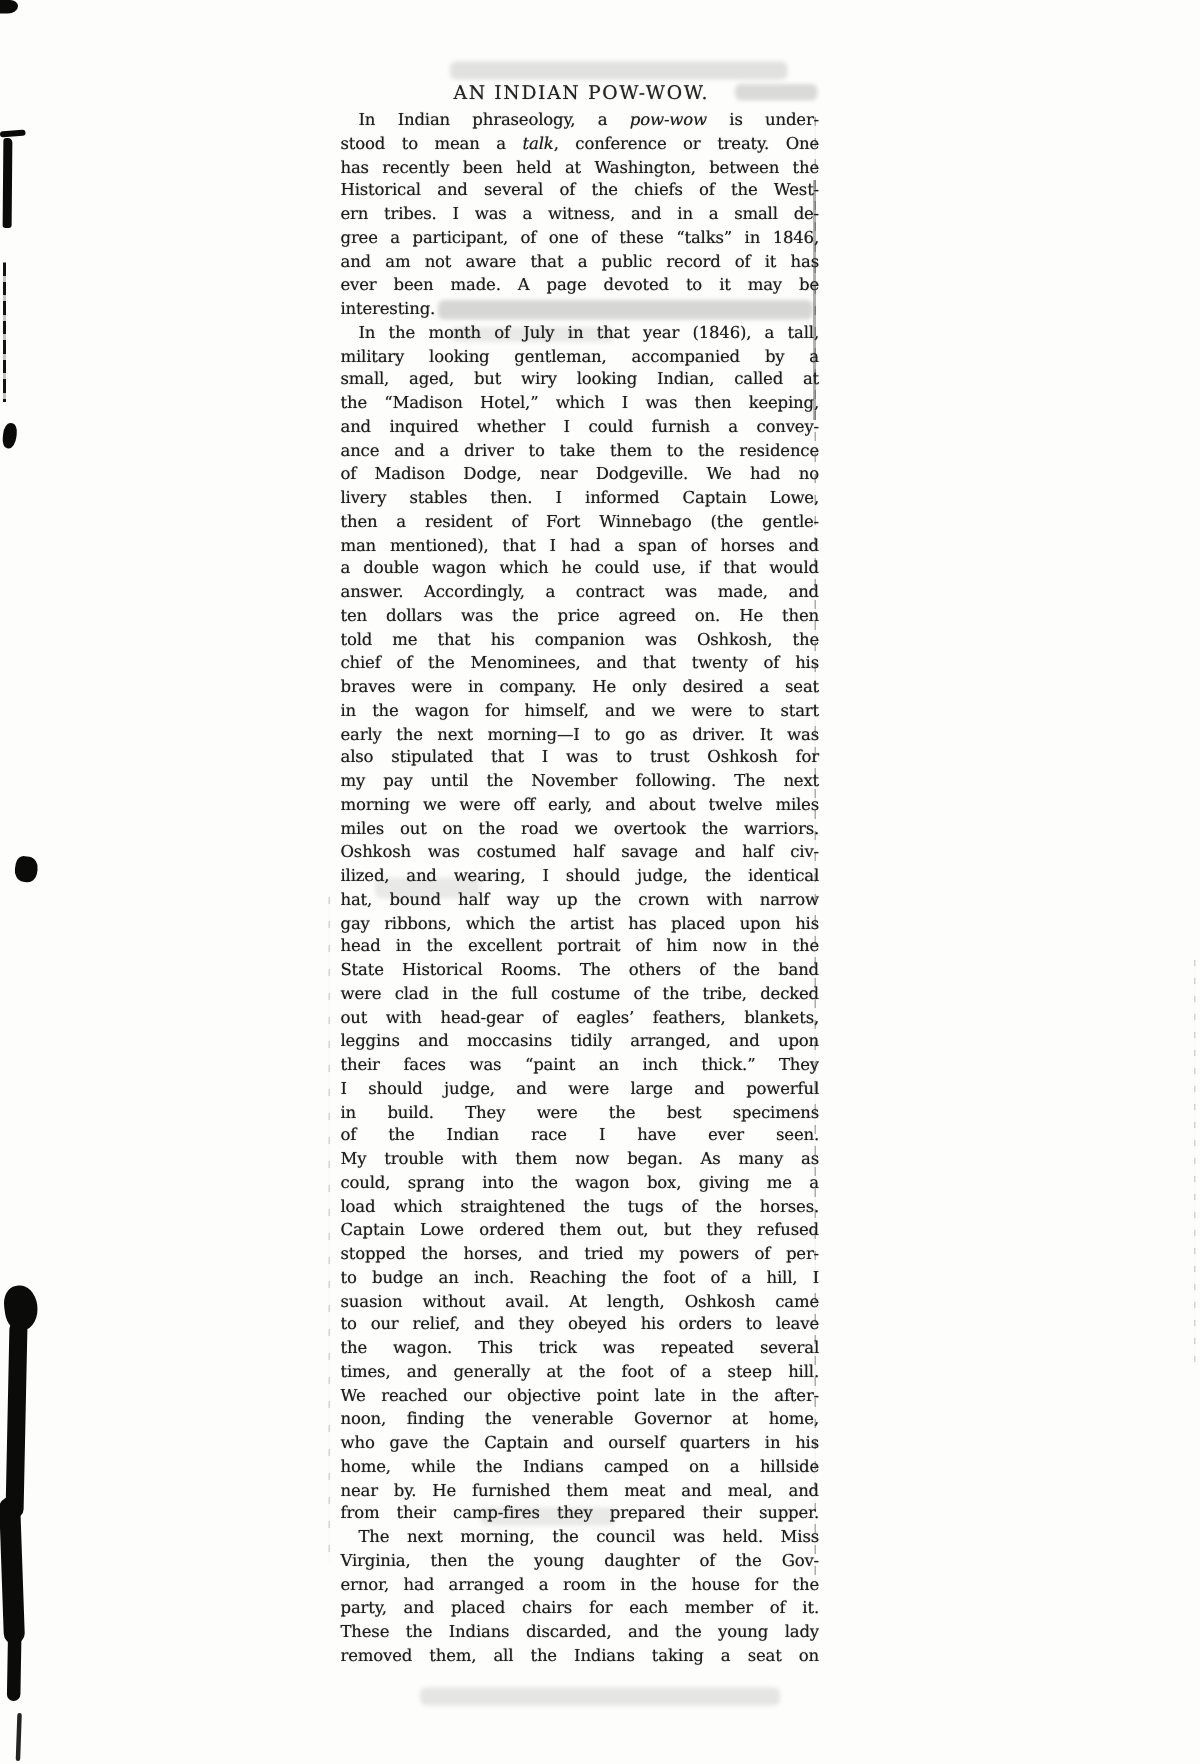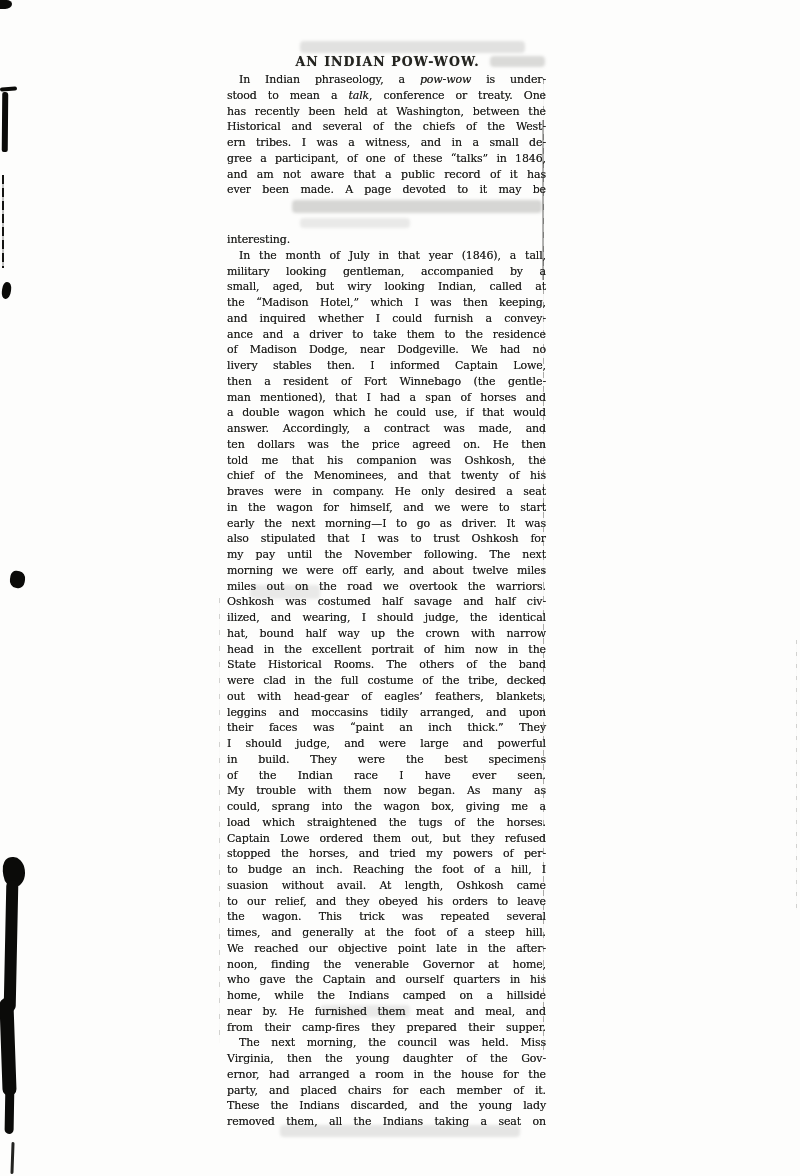--- a/index.html
+++ b/index.html
@@ -4,23 +4,23 @@
 <style>
   html,body{margin:0;padding:0;background:#ffffff;}
   .page{position:relative;width:800px;height:1176px;background:#fdfdfc;overflow:hidden;
         font-family:"DejaVu Serif", serif;}
   
   .col{position:absolute;left:227px;top:72px;width:319px;color:#1d1d1b;
        font-size:11px;line-height:15.76px;letter-spacing:-0.12px;
        text-shadow:0 0 0.6px rgba(25,25,20,0.65);}
   .line{height:15.76px;text-align:justify;text-align-last:justify;overflow:visible;}
   .line.first{text-indent:12px;}
-  .line.lastline{text-align-last:auto;margin-top:34px;}
+  .line.lastline{text-align-last:auto;}
   .title{position:absolute;left:230px;top:54px;width:315px;text-align:center;
-         color:#242420;font-weight:bold;font-size:12.5px;letter-spacing:1.1px;
+         color:#242420;font-weight:normal;font-size:12.5px;letter-spacing:1.1px;
          text-shadow:0 0 0.7px rgba(30,30,25,0.6);}
   
   .rule{position:absolute;width:1px;}
   .rule-right{left:543px;top:78px;height:980px;
     background:repeating-linear-gradient(to bottom,rgba(55,55,50,0.55) 0 6px,rgba(55,55,50,0.05) 6px 14px);
     opacity:0.75;}
   .rule-right-strong{left:542px;top:120px;height:160px;background:rgba(30,30,28,0.55);width:2px;opacity:0.6;}
   .rule-left{left:219px;top:598px;height:445px;
     background:repeating-linear-gradient(to bottom,rgba(70,70,65,0.4) 0 5px,rgba(70,70,65,0.03) 5px 16px);
     opacity:0.6;}
@@ -110,20 +110,21 @@
       <div class="line">braves were in company.  He only desired a seat</div>
       <div class="line">in the wagon for himself, and we were to start</div>
       <div class="line">early the next morning—I to go as driver.  It was</div>
       <div class="line">also stipulated that I was to trust Oshkosh for</div>
       <div class="line">my pay until the November following.  The next</div>
       <div class="line">morning we were off early, and about twelve miles</div>
       <div class="line">miles out on the road we overtook the warriors.</div>
       <div class="line">Oshkosh was costumed half savage and half civ-</div>
       <div class="line">ilized, and wearing, I should judge, the identical</div>
       <div class="line">hat, bound half way up the crown with narrow</div>
+      <div class="line">gay ribbons, which the artist has placed upon his</div>
       <div class="line">head in the excellent portrait of him now in the</div>
       <div class="line">State Historical Rooms.  The others of the band</div>
       <div class="line">were clad in the full costume of the tribe, decked</div>
       <div class="line">out with head-gear of eagles’ feathers, blankets,</div>
       <div class="line">leggins and moccasins tidily arranged, and upon</div>
       <div class="line">their faces was “paint an inch thick.”  They</div>
       <div class="line">I should judge, and were large and powerful</div>
       <div class="line">in build. They were the best specimens</div>
       <div class="line">of the Indian race I have ever seen.</div>
       <div class="line">My trouble with them now began.  As many as</div>

